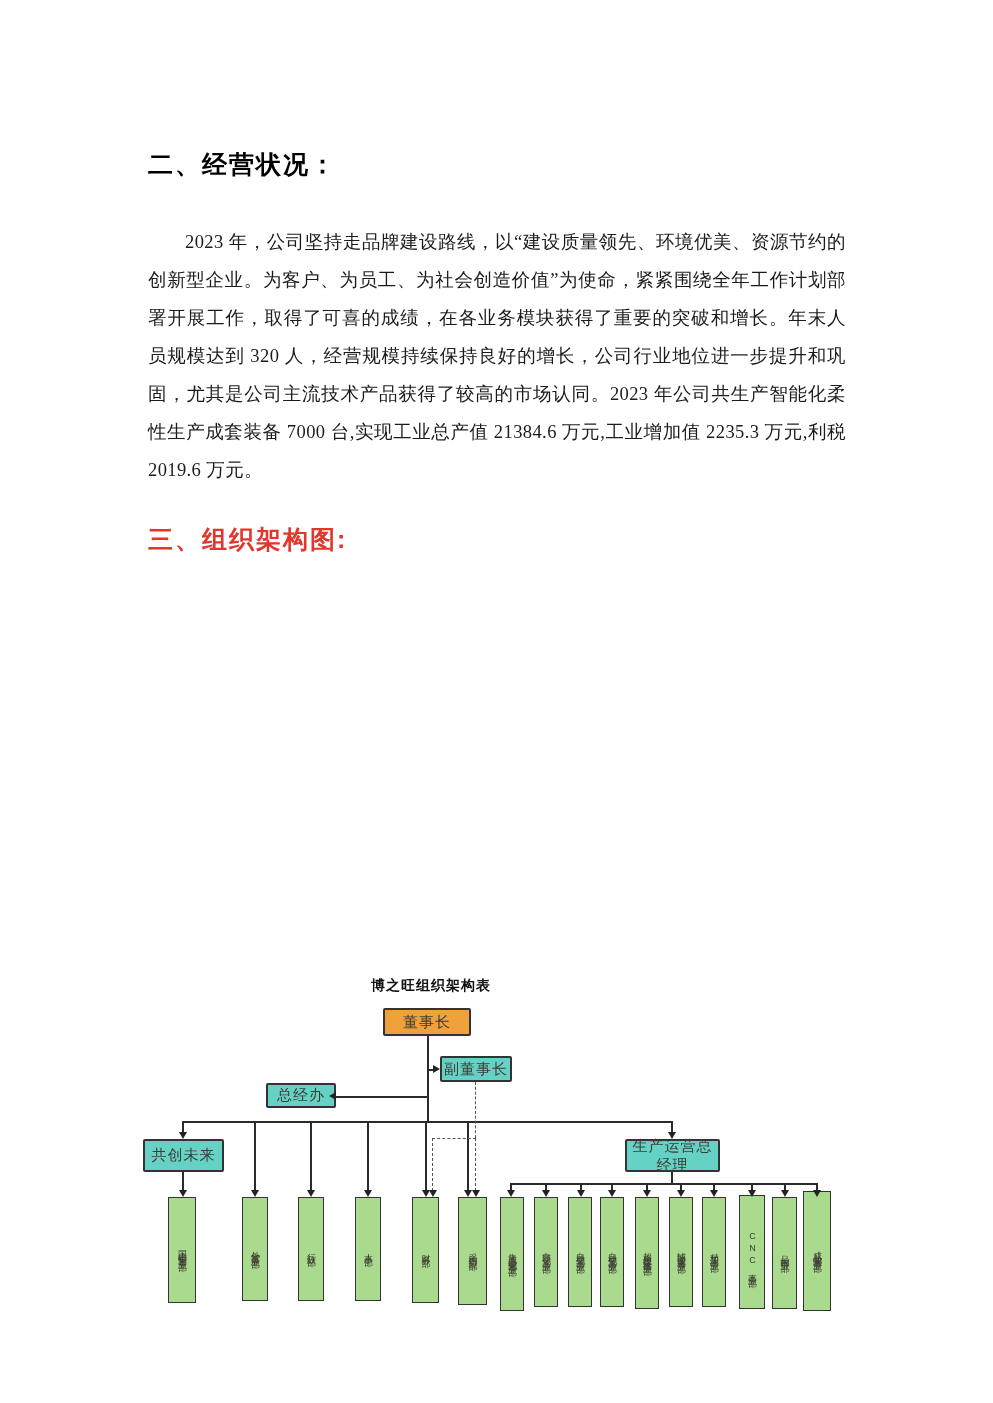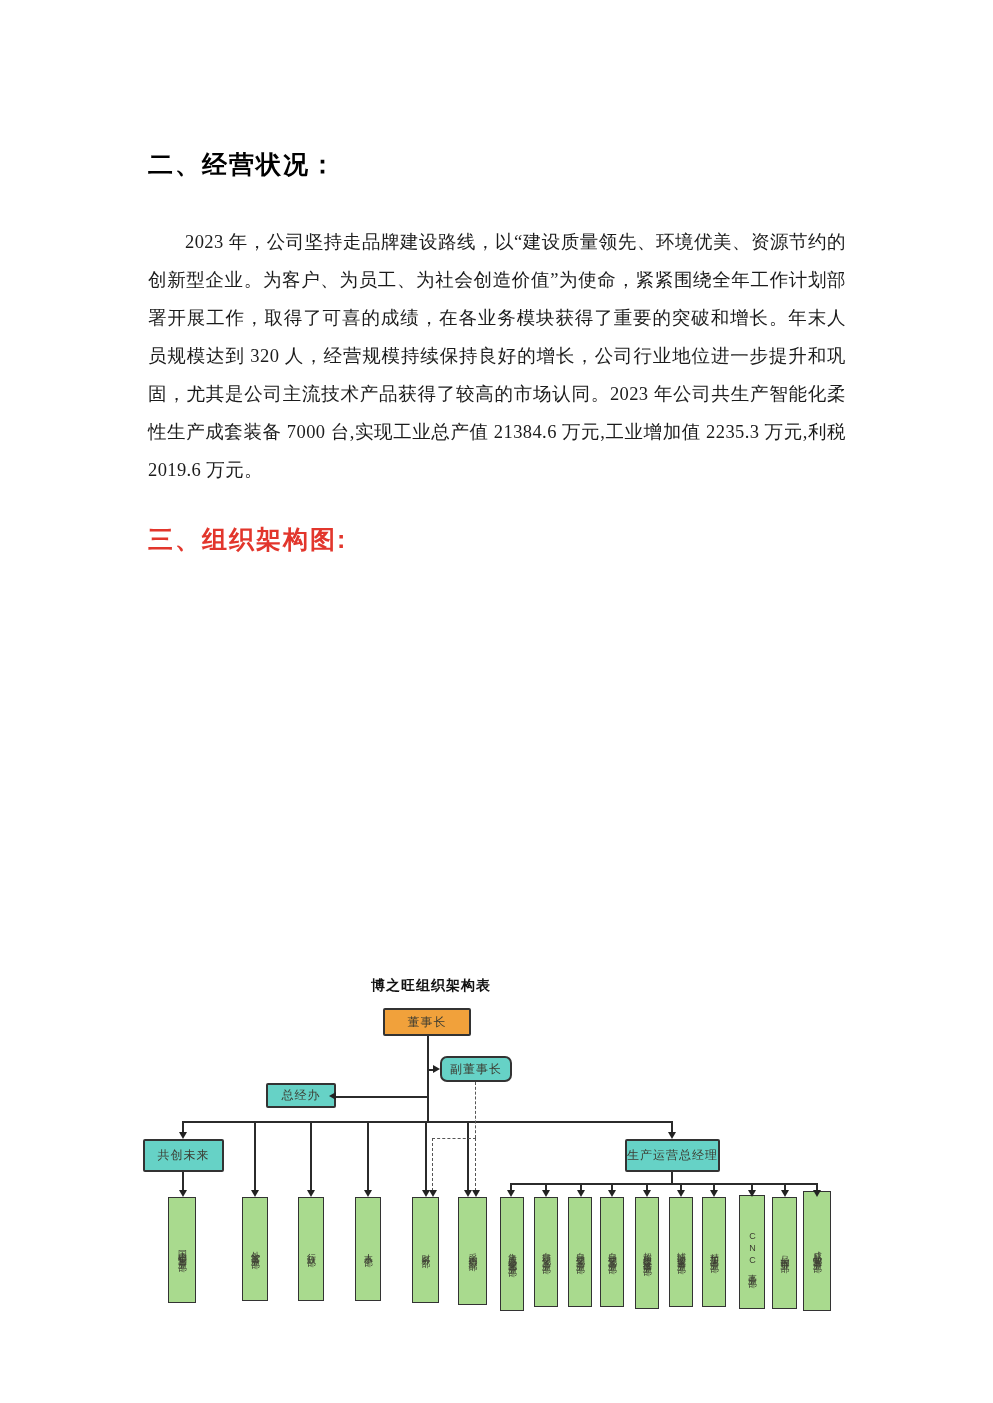--- a/index.html
+++ b/index.html
@@ -31,21 +31,21 @@
     font-family:"Liberation Sans","DejaVu Sans",sans-serif;
     font-weight:bold;font-size:14px;color:#111;letter-spacing:1px;
   }
   .org-box{
     position:absolute;box-sizing:border-box;
     border:2px solid #333;
     display:flex;align-items:center;justify-content:center;
     font-family:"Liberation Sans","DejaVu Sans",sans-serif;
     color:#3c3c32;text-align:center;
   }
-  .org-box.top,.org-box.mid{font-size:12px;letter-spacing:1px;border-radius:2px;}
+  .org-box.top,.org-box.mid{font-size:15px;letter-spacing:1px;border-radius:2px;}
   .org-box.dept{
     writing-mode:vertical-rl;text-orientation:upright;
     font-size:9px;line-height:1;letter-spacing:2px;border-width:1.5px;
   }
   .ln{position:absolute;}
   .ln-h{height:0;border-top:2px solid #2b2b2b;}
   .ln-v{width:0;border-left:2px solid #2b2b2b;}
   .ln-h.dash{border-top:1.5px dashed #555;}
   .ln-v.dash{border-left:1.5px dashed #555;}
   .arr{position:absolute;width:0;height:0;}
@@ -64,21 +64,21 @@
 
     <p class="body indent">2023 年，公司坚持走品牌建设路线，以“建设质量领先、环境优美、资源节约的创新型企业。为客户、为员工、为社会创造价值”为使命，紧紧围绕全年工作计划部署开展工作，取得了可喜的成绩，在各业务模块获得了重要的突破和增长。年末人员规模达到 320 人，经营规模持续保持良好的增长，公司行业地位进一步提升和巩固，尤其是公司主流技术产品获得了较高的市场认同。2023 年公司共生产智能化柔性生产成套装备 7000 台,实现工业总产值 21384.6 万元,工业增加值 2235.3 万元,利税 2019.6 万元。</p>
 
     <div class="sec-heading red">三、组织架构图:</div>
   </div>
 
   <div id="org-chart">
     <div class="oc-title">博之旺组织架构表</div>
 
   <div class="org-box top" style="left: 383px; top: 1008px; width: 88px; height: 28px; background: rgb(241, 161, 59);">董事长</div>
-      <div class="org-box mid" style="left: 440px; top: 1056px; width: 72px; height: 26px; background: rgb(102, 210, 198); border-radius: 7px;">副董事长</div>
+      <div class="org-box mid" style="left: 440px; top: 1056px; width: 72px; height: 26px; background: rgb(102, 210, 198);">副董事长</div>
       <div class="org-box mid" style="left: 266px; top: 1083px; width: 70px; height: 25px; background: rgb(102, 210, 198);">总经办</div>
       <div class="org-box mid" style="left: 143px; top: 1139px; width: 81px; height: 33px; background: rgb(102, 210, 198);">共创未来</div>
       <div class="org-box mid" style="left: 625px; top: 1139px; width: 95px; height: 33px; background: rgb(102, 210, 198);">生产运营总经理</div>
       <div class="org-box dept" style="left: 168px; top: 1197px; width: 28px; height: 106px; background: rgb(169, 218, 142);">国内销售事业部</div>
       <div class="org-box dept" style="left: 242px; top: 1197px; width: 26px; height: 104px; background: rgb(169, 218, 142);">外贸事业部</div>
       <div class="org-box dept" style="left: 298px; top: 1197px; width: 26px; height: 104px; background: rgb(169, 218, 142);">行政部</div>
       <div class="org-box dept" style="left: 355px; top: 1197px; width: 26px; height: 104px; background: rgb(169, 218, 142);">人事部</div>
       <div class="org-box dept" style="left: 412px; top: 1197px; width: 27px; height: 106px; background: rgb(169, 218, 142);">财务部</div>
       <div class="org-box dept" style="left: 458px; top: 1197px; width: 29px; height: 108px; background: rgb(169, 218, 142);">采购供应部</div>
       <div class="org-box dept" style="left: 500px; top: 1197px; width: 24px; height: 114px; background: rgb(169, 218, 142);">集成自动化事业部</div>

